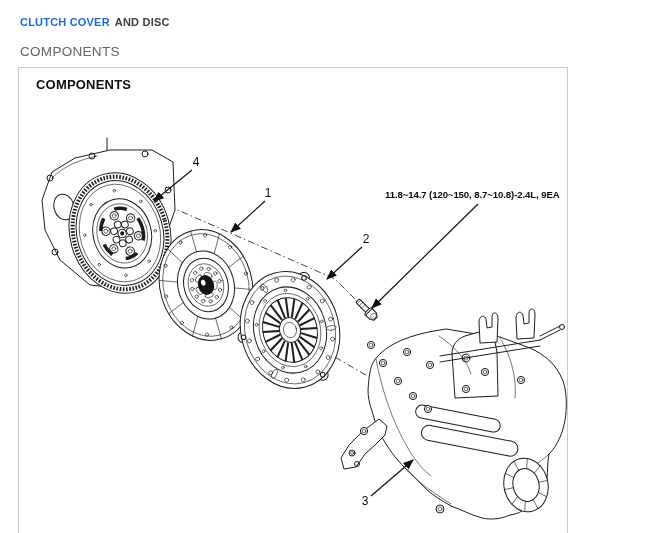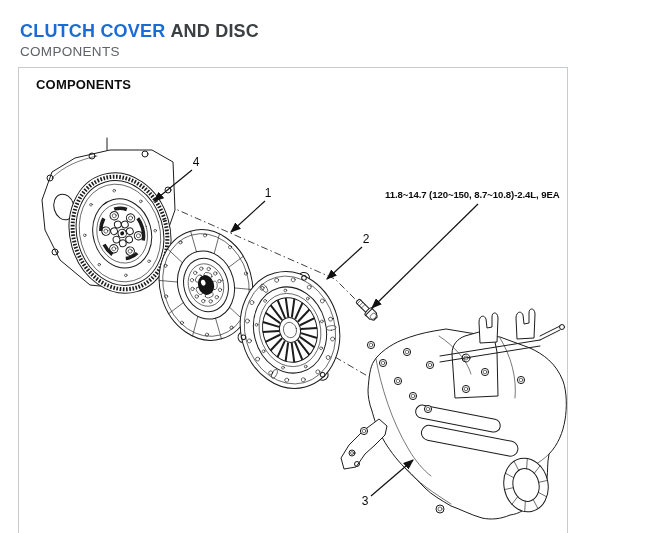--- a/index.html
+++ b/index.html
@@ -1,18 +1,18 @@
 <!DOCTYPE html>
 <html><head>
 <meta charset="utf-8">
 <style>
   html,body{margin:0;padding:0;background:#fff}
   body{width:652px;height:533px;position:relative;overflow:hidden;
        font-family:"Liberation Sans",sans-serif;}
-  .title{position:absolute;left:20px;top:9px;font-size:18px;font-weight:bold;
+  .title{position:absolute;left:20px;top:9px;font-size:11px;font-weight:bold;
          letter-spacing:.2px;white-space:nowrap}
   .title a{color:#1a6bd8;text-decoration:none;cursor:pointer}
   .title .rest{color:#3c4043;margin-left:5px}
   .section-label{position:absolute;left:20px;top:44px;font-size:13.5px;
          color:#5f6368;letter-spacing:.3px}
   .panel{position:absolute;left:18px;top:67px;width:550px;height:467px;
          border:1px solid #c8cbce;border-bottom:none;box-sizing:border-box;background:#fff}
   .panel-heading{position:absolute;left:17px;top:9px;font-size:13px;font-weight:bold;
          color:#0d0d0d;letter-spacing:.2px}
   svg.diagram{position:absolute;left:0;top:0}

